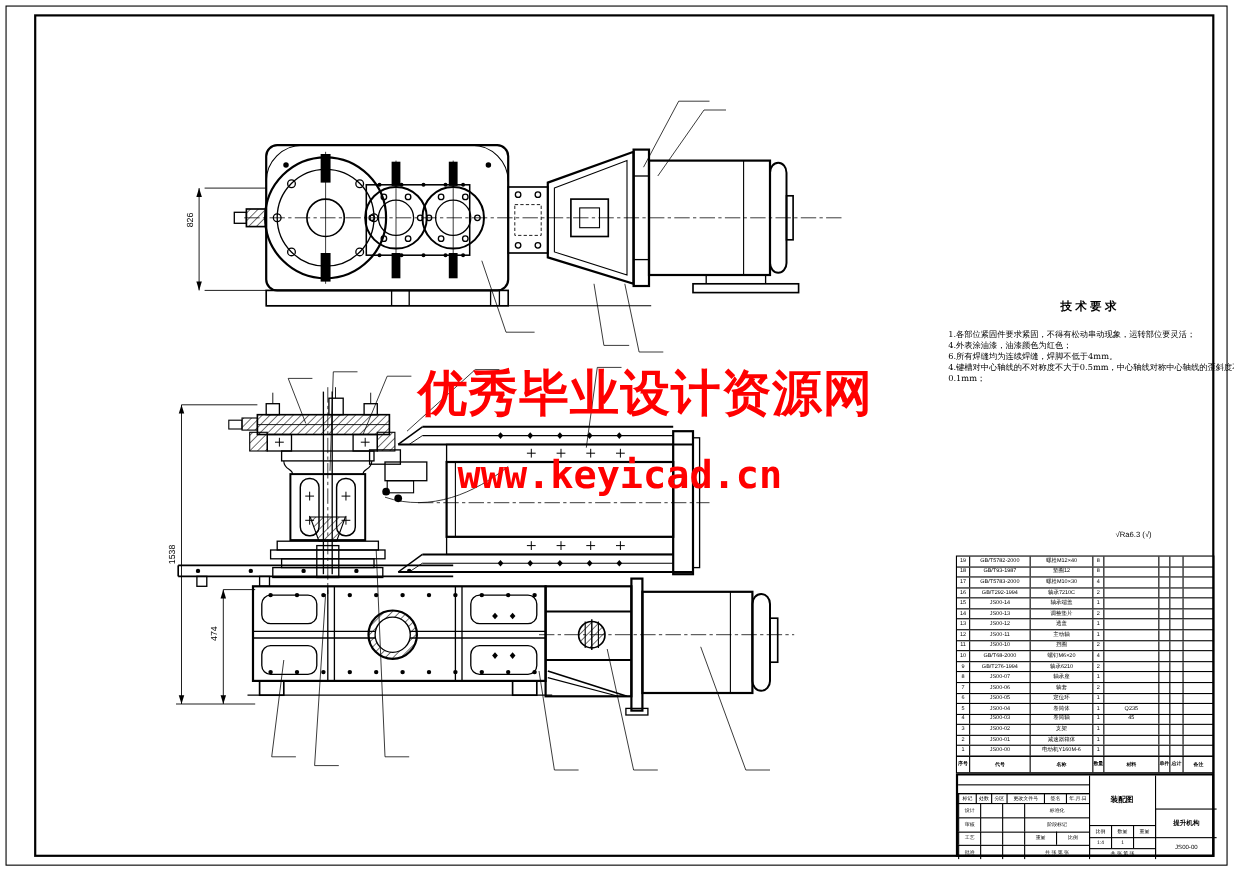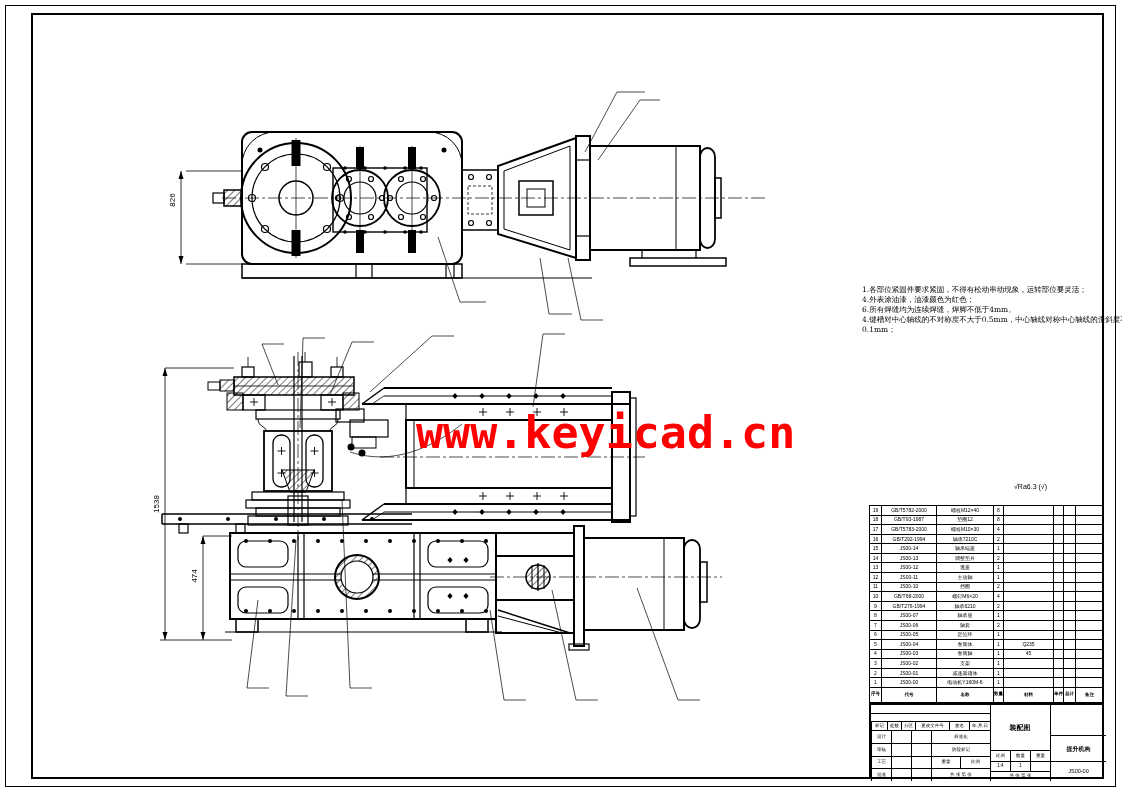--- a/index.html
+++ b/index.html
@@ -6,21 +6,21 @@
   .sheet{position:relative;width:1122px;height:793px;background:#fff;overflow:hidden;
          font-family:"Liberation Sans",sans-serif;color:#000;}
   .outer-border{position:absolute;left:5px;top:5px;width:1111px;height:782px;
          border:1px solid #000;box-sizing:border-box;}
   .inner-frame{position:absolute;left:31px;top:13px;width:1073px;height:766px;
          border:2px solid #000;box-sizing:border-box;}
   svg.drawing{position:absolute;left:0;top:0;}
   .wm1{position:absolute;left:380px;top:334px;font-family:"DejaVu Serif",serif;
        font-weight:bold;font-size:45px;line-height:48px;color:#ff0000;white-space:nowrap;letter-spacing:1px;}
   .wm2{position:absolute;left:416px;top:414px;font-family:"DejaVu Sans Mono",monospace;
-       font-weight:bold;font-size:45px;line-height:38px;color:#ff0000;white-space:nowrap;}
+       font-weight:bold;font-size:35px;line-height:38px;color:#ff0000;white-space:nowrap;}
   .techreq{position:absolute;left:862px;top:272px;width:258px;font-family:"DejaVu Serif",serif;}
   .techreq .t{text-align:center;font-weight:bold;font-size:10.5px;letter-spacing:3px;}
   .techreq .items{margin-top:13px;font-size:7.5px;line-height:10px;white-space:nowrap;}
   .rough{position:absolute;left:1014px;top:483px;font-size:7px;white-space:nowrap;}
   
   .bom{position:absolute;left:869px;top:505px;width:235px;height:198px;
        border:1.5px solid #000;box-sizing:border-box;font-size:5px;line-height:1;}
   .bom-rows{position:absolute;left:0;top:0;right:0;}
   .bom-row{display:flex;height:9.58px;box-sizing:border-box;border-bottom:1px solid #000;}
   .bom-head{position:absolute;left:0;bottom:0;right:0;display:flex;height:15.5px;
@@ -372,23 +372,25 @@
         <polyline points="258,600 247,688 269,688"></polyline>
         <polyline points="296,540 286,696 308,696"></polyline>
         <polyline points="342,500 350,688 372,688"></polyline>
         <polyline points="490,610 504,700 526,700"></polyline>
         <polyline points="552,590 576,700 598,700"></polyline>
         <polyline points="637,588 678,700 700,700"></polyline>
       </g>
     </g>
   </svg>
 
+  <div class="wm1">优秀毕业设计资源网</div>
   <div class="wm2">www.keyicad.cn</div>
 
   <div class="techreq">
+    <div class="t">技术要求</div>
     <div class="items">
       <div>1.各部位紧固件要求紧固，不得有松动串动现象，运转部位要灵活；</div>
       <div>4.外表涂油漆，油漆颜色为红色；</div>
       <div>6.所有焊缝均为连续焊缝，焊脚不低于4mm。</div>
       <div>4.键槽对中心轴线的不对称度不大于0.5mm，中心轴线对称中心轴线的歪斜度不大于</div>
       <div>0.1mm；</div>
     </div>
   </div>
 
   <div class="rough">√Ra6.3 (√)</div>

